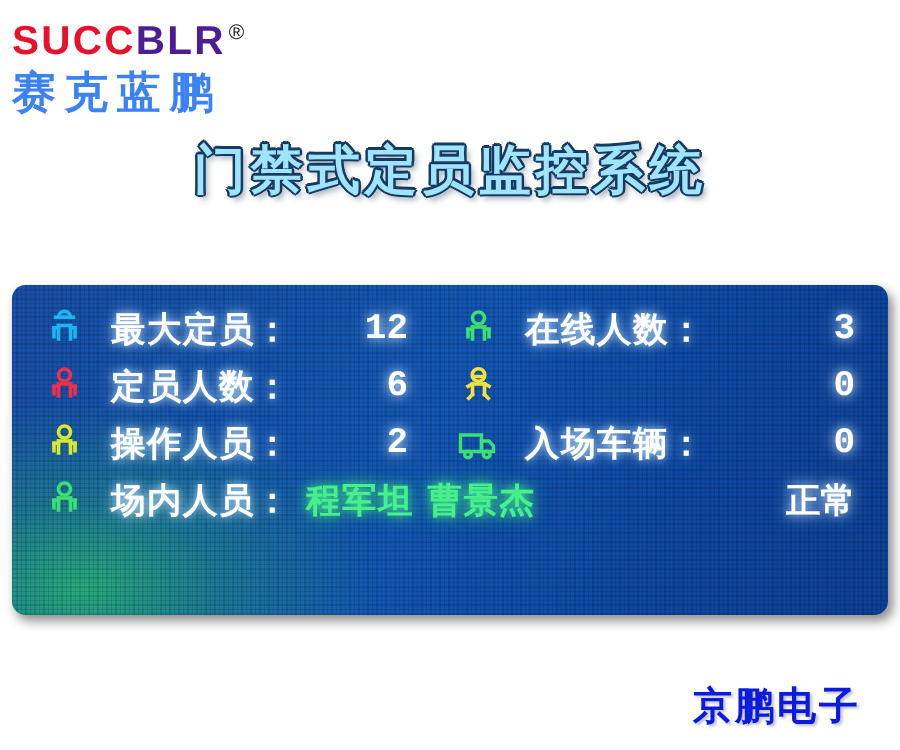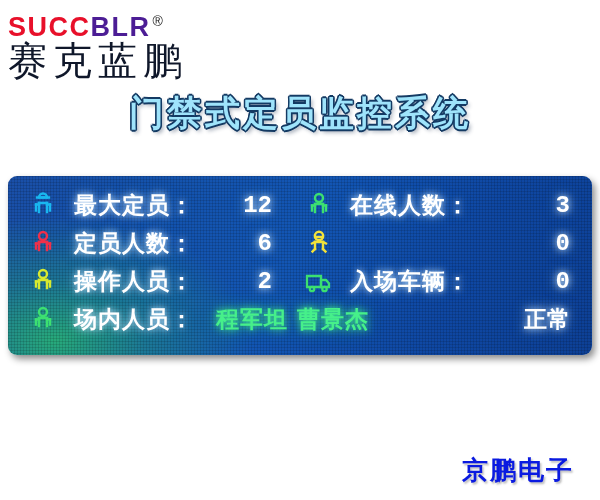--- a/index.html
+++ b/index.html
@@ -36,23 +36,23 @@
   #brand-reg {
     font-size: 14px;
     color: #222222;
     vertical-align: super;
     letter-spacing: 0;
     margin-left: 2px;
     font-weight: normal;
   }
   #brand-cn {
     font-family: "DejaVu Serif", "Liberation Serif", serif;
-    font-size: 39px;
-    font-weight: normal;
-    color: #0f172a;
+    font-size: 29px;
+    font-weight: bold;
+    color: #3b82f6;
     letter-spacing: 6px;
     line-height: 36px;
     margin-top: 1px;
     white-space: nowrap;
   }
 
   
   #page-title {
     position: absolute;
     left: 0;
@@ -70,23 +70,23 @@
        1.2px 1.2px 0 #143a63, -1.2px 1.2px 0 #143a63,
        1.2px -1.2px 0 #143a63, -1.2px -1.2px 0 #143a63,
        2.5px 3px 4px rgba(20,40,70,0.45);
     white-space: nowrap;
   }
 
   
   #led-panel {
     position: absolute;
     left: 8px;
-    top: 176px;
+    top: 190px;
     width: 584px;
-    height: 179px;
+    height: 220px;
     border-radius: 9px;
     background:
       radial-gradient(ellipse 320px 200px at 8% 92%, rgba(40,175,120,0.95) 0%, rgba(35,150,130,0.55) 28%, rgba(25,80,160,0.05) 62%),
       linear-gradient(115deg, #1a4fa8 0%, #1453ad 22%, #1256b5 48%, #0e47a3 75%, #0c3f95 100%);
     box-shadow: 3px 4px 7px rgba(0,0,0,0.45);
     overflow: hidden;
   }
   
   #led-grid {
     position: absolute;
@@ -148,21 +148,21 @@
   }
   .led-half.right .led-value { padding-right: 22px; }
 
   
   .names-row .names-list {
     font-family: "DejaVu Sans", "Liberation Sans", sans-serif;
     font-size: 23px;
     font-weight: bold;
     color: #46f08a;
     letter-spacing: 1px;
-    margin-left: 22px;
+    margin-left: 10px;
     white-space: nowrap;
     text-shadow: 0 0 7px rgba(70,240,138,0.95), 0 0 15px rgba(50,220,120,0.6);
   }
   .names-row .status {
     font-family: "DejaVu Sans", "Liberation Sans", sans-serif;
     font-size: 23px;
     font-weight: bold;
     color: #ffffff;
     margin-left: auto;
     padding-right: 22px;

